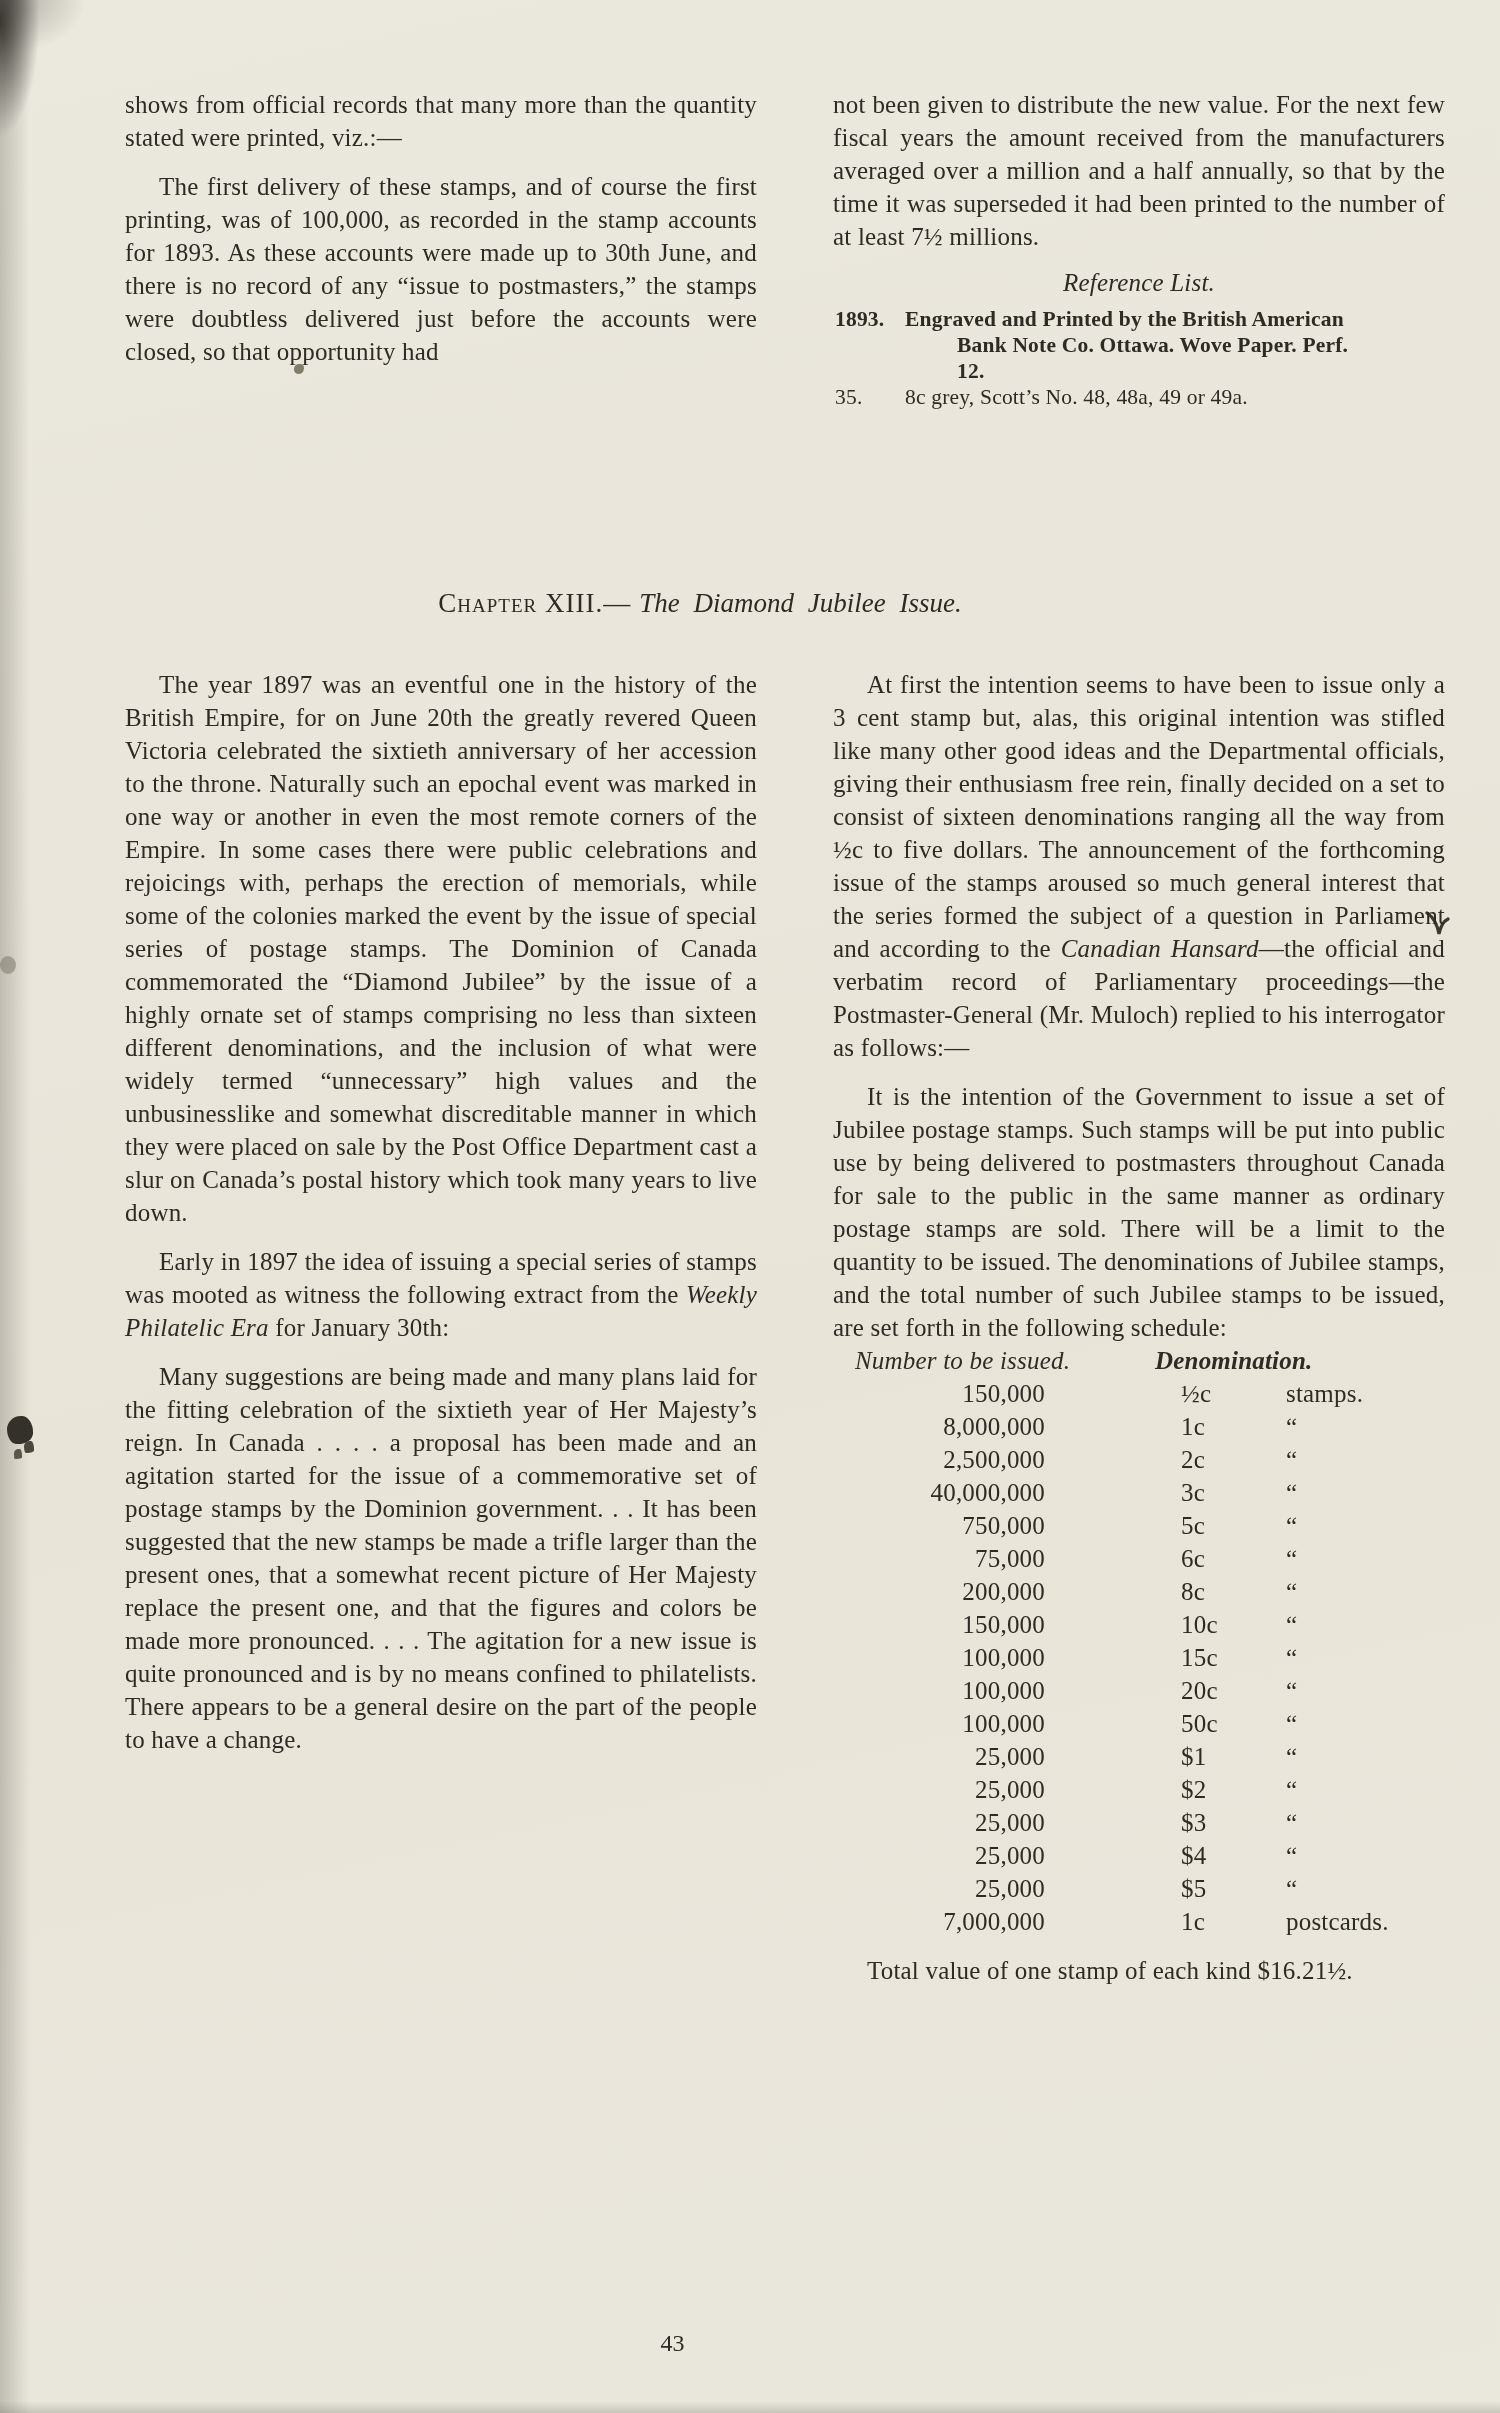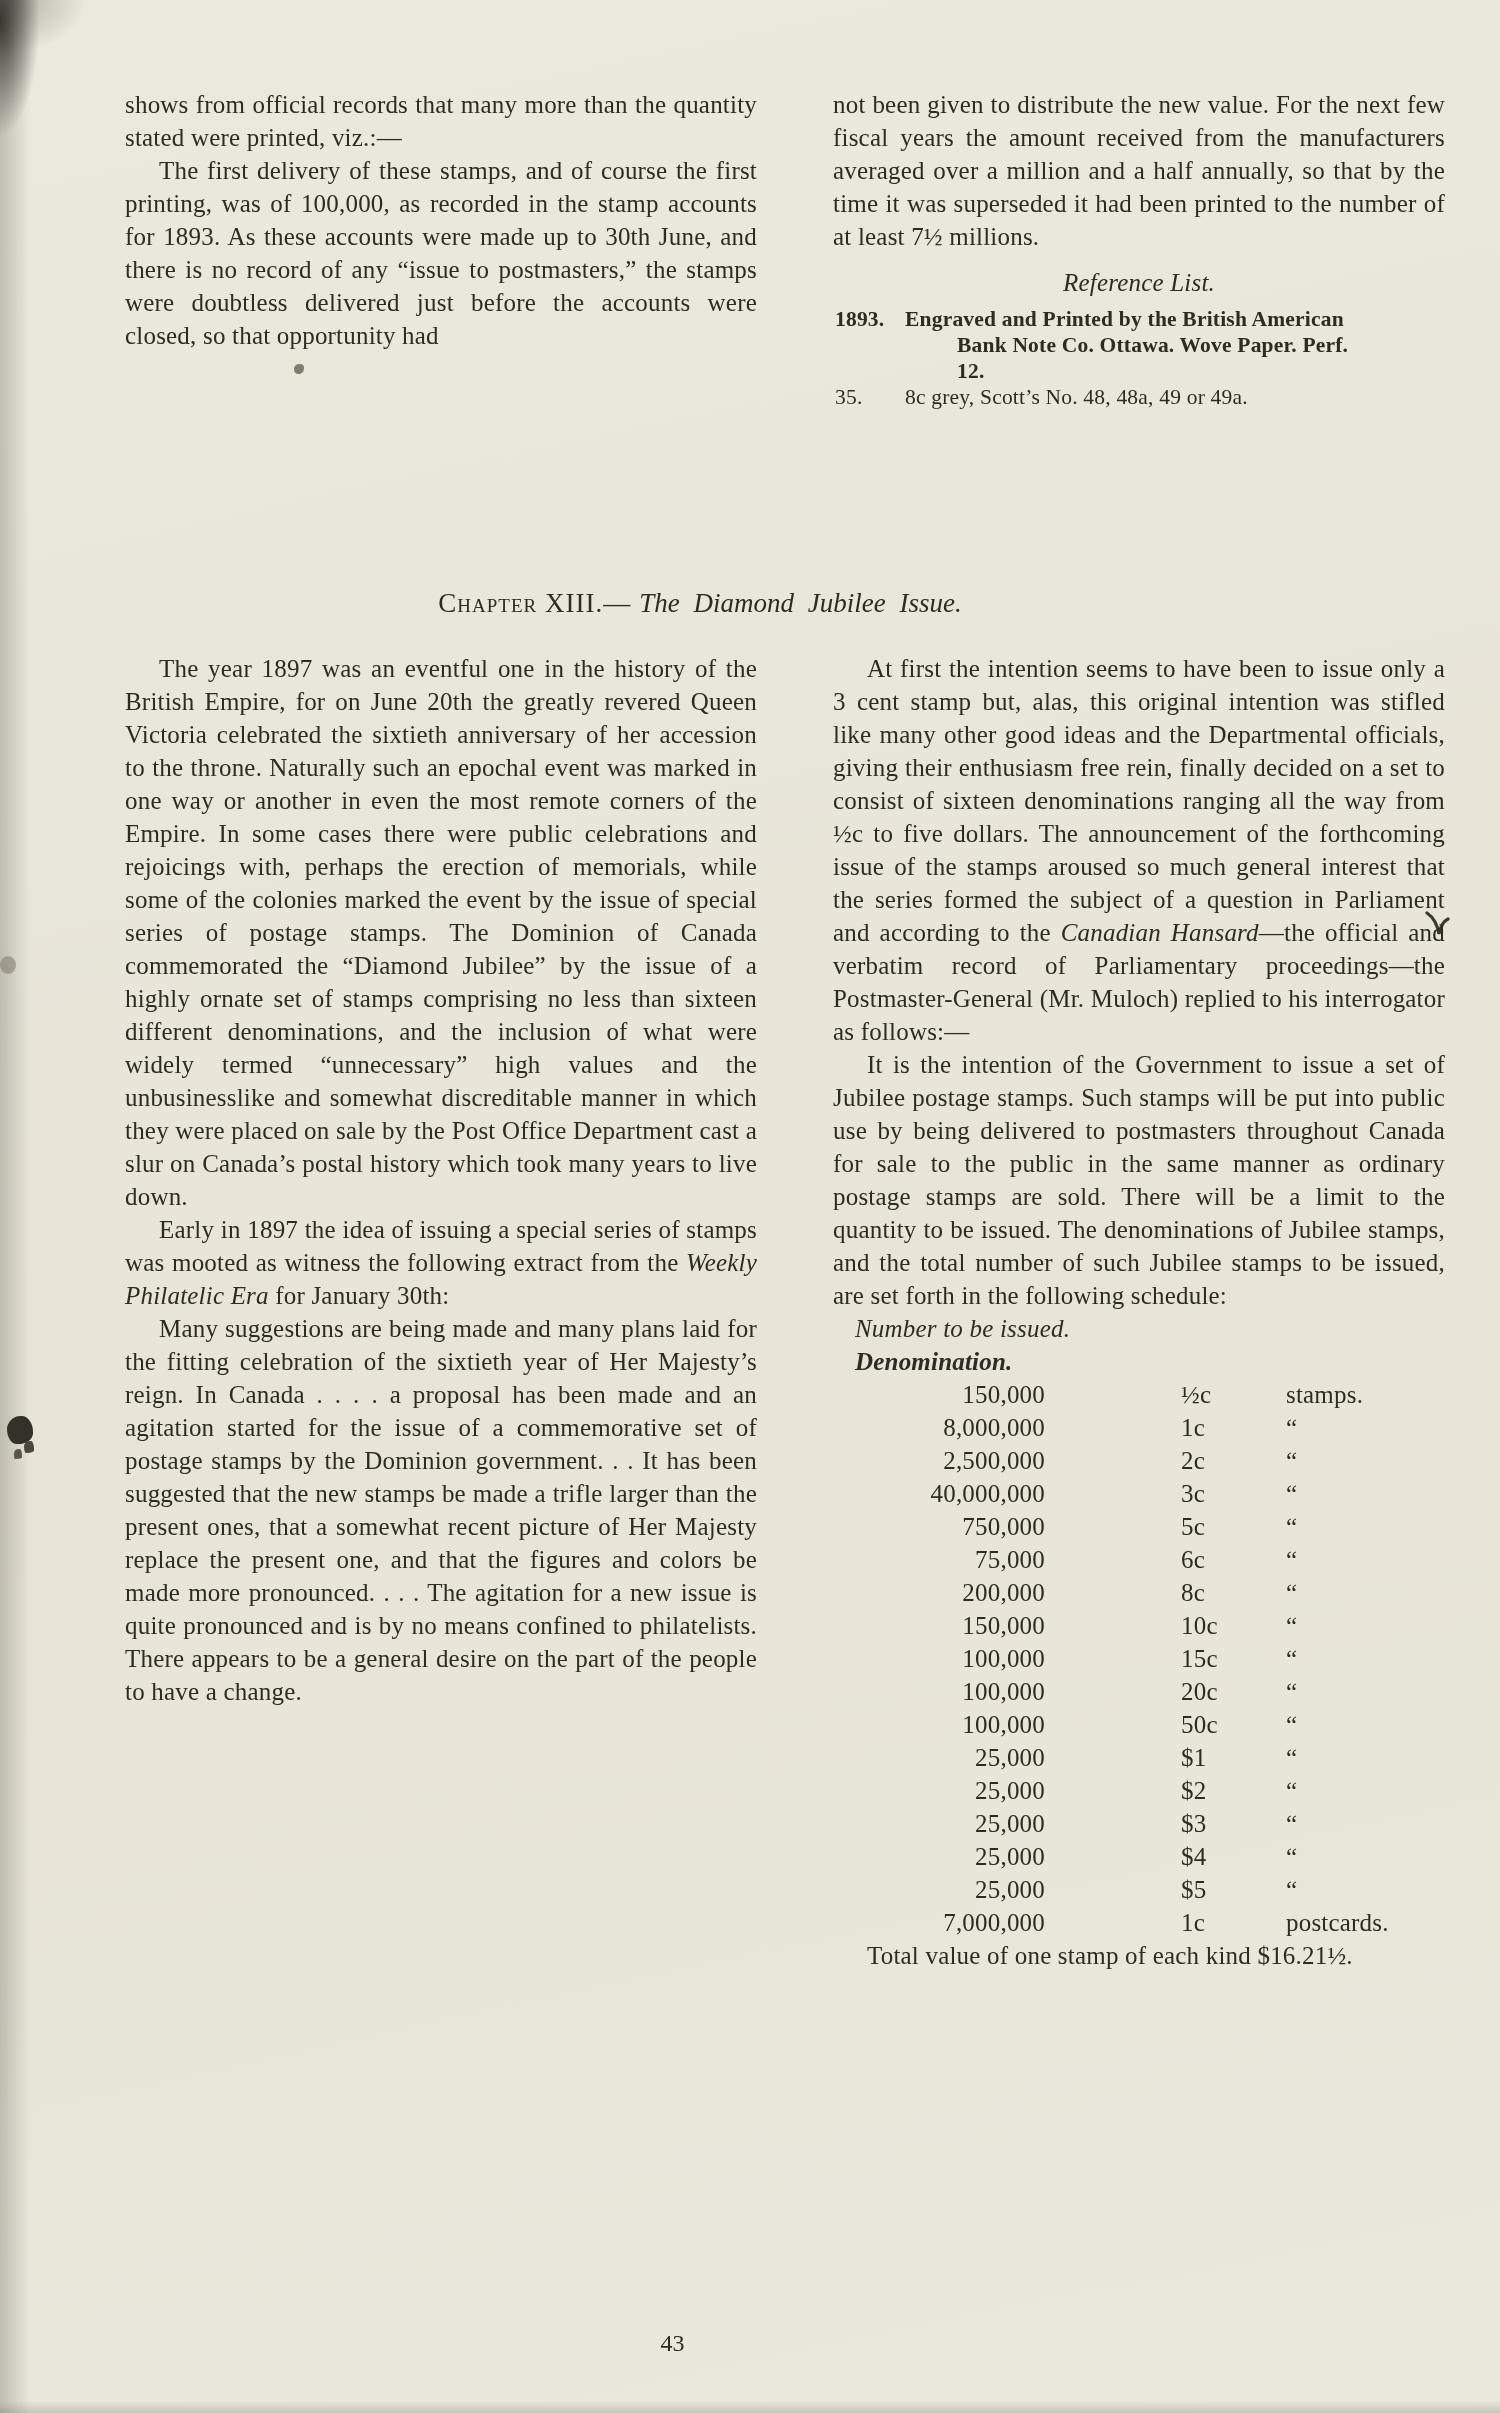--- a/index.html
+++ b/index.html
@@ -18,21 +18,21 @@
     font-size: 25px;
     line-height: 33px;
     text-align: justify;
     letter-spacing: 0.2px;
   }
   #top-left  { left: 125px; top: 88px;  width: 632px; }
   #top-right { left: 833px; top: 88px;  width: 612px; }
   #main-left { left: 125px; top: 652px; width: 632px; }
   #main-right{ left: 833px; top: 652px; width: 612px; }
   .para { margin: 0; hyphens: auto; }
-  .indent { text-indent: 34px; }
+  .indent { text-indent: 34px; margin-top: 16px; }
 
   
   #chapter {
     position: absolute;
     left: 125px; top: 586px; width: 1150px;
     text-align: center;
     font-size: 27px;
     line-height: 34px;
     white-space: nowrap;
   }
@@ -54,21 +54,21 @@
     padding-right: 66px;
     text-align: left;
   }
   .ref-entry { display: flex; }
   .ref-entry:first-child { font-weight: 700; }
   .ref-label { flex: none; width: 70px; padding-left: 2px; }
   .ref-text { flex: 1; padding-left: 52px; text-indent: -52px; }
 
   
   .sched { font-size: 25px; line-height: 33px; }
-  .sched-header { display: flex; font-style: italic; flex-direction: column; }
+  .sched-header { display: flex; font-style: italic; }
   .sched-h1 { flex: none; width: 300px; padding-left: 22px; box-sizing: border-box; }
   .sched-h2 { flex: none; margin-left: 22px; font-weight: bold; }
   .sched-row { display: flex; gap: 31px; }
   .sched-count { flex: none; width: 212px; text-align: right; }
   .sched-denom { flex: none; margin-left: 105px; width: 74px; }
   .sched-unit  { flex: none; }
 
   #footer {
     position: absolute;
     left: 0; top: 2330px; width: 1345px;

